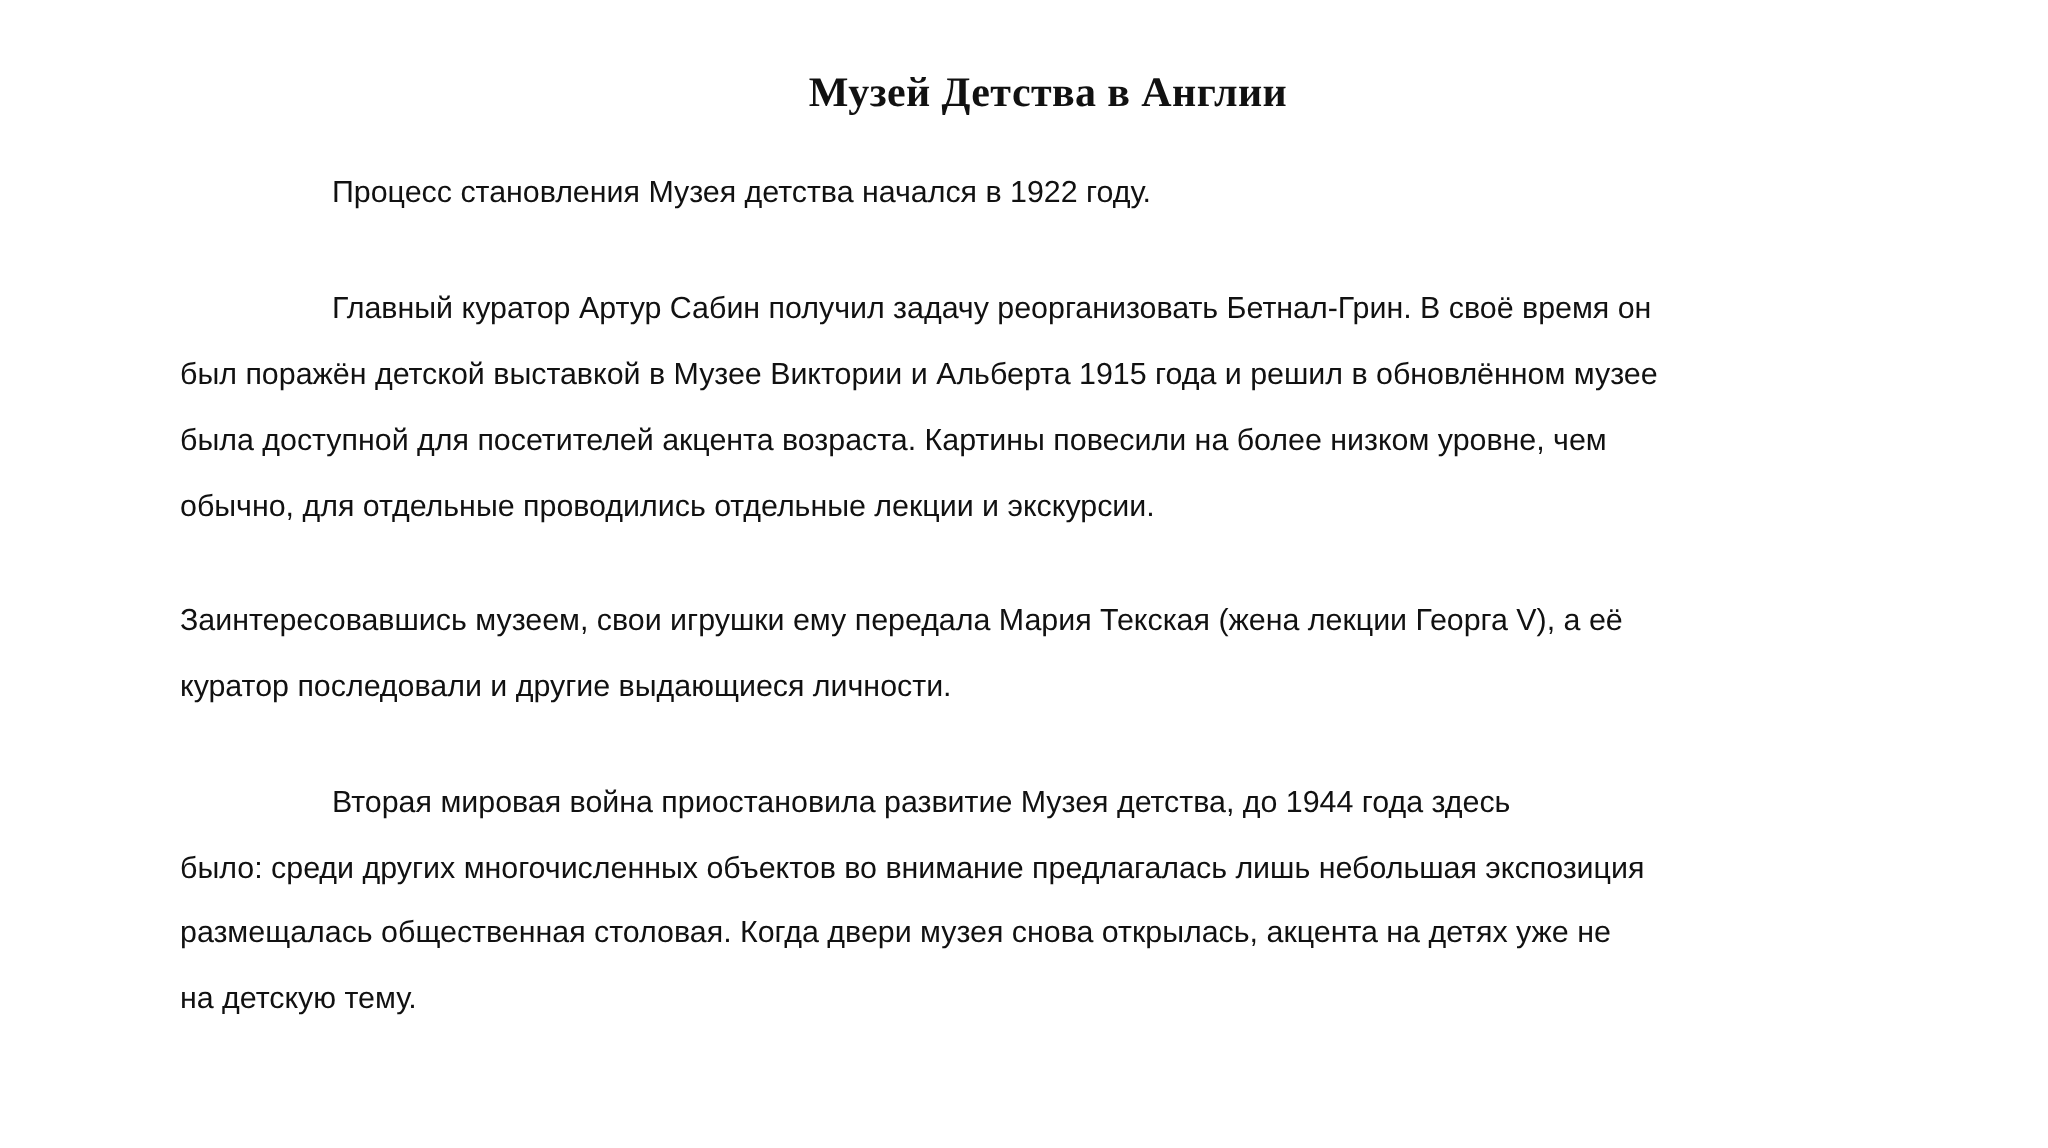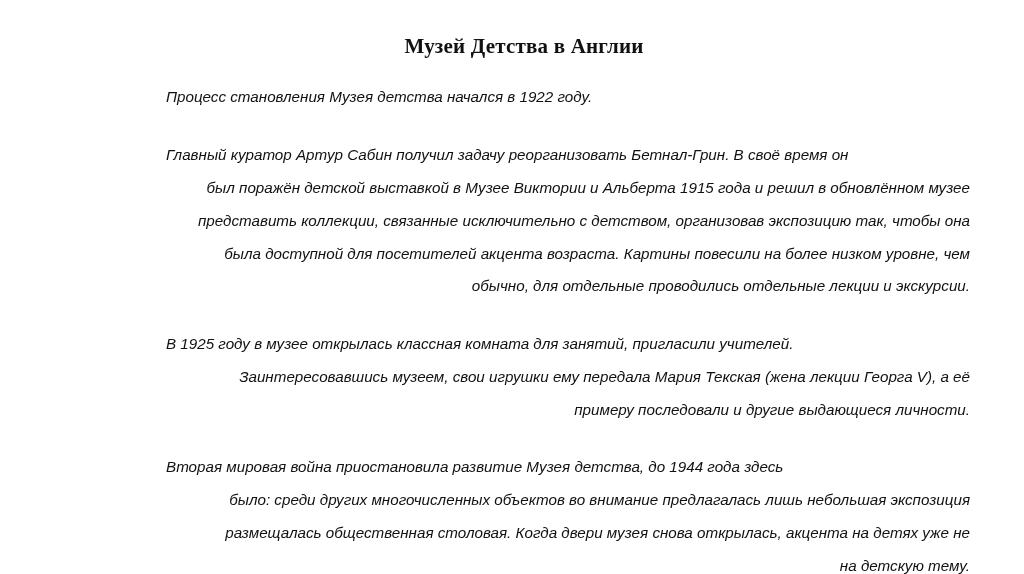--- a/index.html
+++ b/index.html
@@ -11,46 +11,44 @@
     .title {
       position: absolute; left: 0; top: 34px; width: 1024px; text-align: center;
       font-family: "Liberation Serif", "DejaVu Serif", serif; font-weight: bold; font-size: 21px;
       letter-spacing: 0.2px;
     }
     .body {
       position: absolute; left: 78px; top: 73px; width: 880px;
       font-family: "Liberation Sans", "DejaVu Sans", sans-serif; font-size: 15.2px; line-height: 16.4px;
     }
     .para { margin: 0 0 8.5px 0; text-indent: 76px; white-space: pre-line; }
-    .para .line { display: block; font-style: italic; }
-    .para .line.cont { text-indent: 0; text-align: right; }
+    .para .line { display: block; }
+    .para .line.cont { text-indent: 0; }
   </style>
 </head>
 <body>
 
 <div class="slide">
   <div class="title">Музей Детства в Англии</div>
 
   <div class="body">
     <p class="para">
       <span class="line">Процесс становления Музея детства начался в 1922 году.</span>
     </p>
 
     <p class="para">
       <span class="line">Главный куратор Артур Сабин получил задачу реорганизовать Бетнал-Грин. В своё время он</span>
       <span class="line cont">был поражён детской выставкой в Музее Виктории и Альберта 1915 года и решил в обновлённом музее</span>
-      <span class="line cont">представить коллекции, связанные исключительно с детством, организовав экспозицию так, чтобы она</span>
       <span class="line cont">была доступной для посетителей акцента возраста. Картины повесили на более низком уровне, чем</span>
       <span class="line cont">обычно, для отдельные проводились отдельные лекции и экскурсии.</span>
     </p>
 
     <p class="para">
-      <span class="line"> В 1925 году в музее открылась классная комната для занятий, пригласили учителей.</span>
       <span class="line cont">Заинтересовавшись музеем, свои игрушки ему передала Мария Текская (жена лекции Георга V), а её</span>
-      <span class="line cont">примеру последовали и другие выдающиеся личности.</span>
+      <span class="line cont">куратор последовали и другие выдающиеся личности.</span>
     </p>
 
     <p class="para">
       <span class="line">Вторая мировая война приостановила развитие Музея детства, до 1944 года здесь</span>
       <span class="line cont">было: среди других многочисленных объектов во внимание предлагалась лишь небольшая экспозиция</span>
       <span class="line cont">размещалась общественная столовая. Когда двери музея снова открылась, акцента на детях уже не</span>
       <span class="line cont">на детскую тему.</span>
     </p>
 
   </div>

